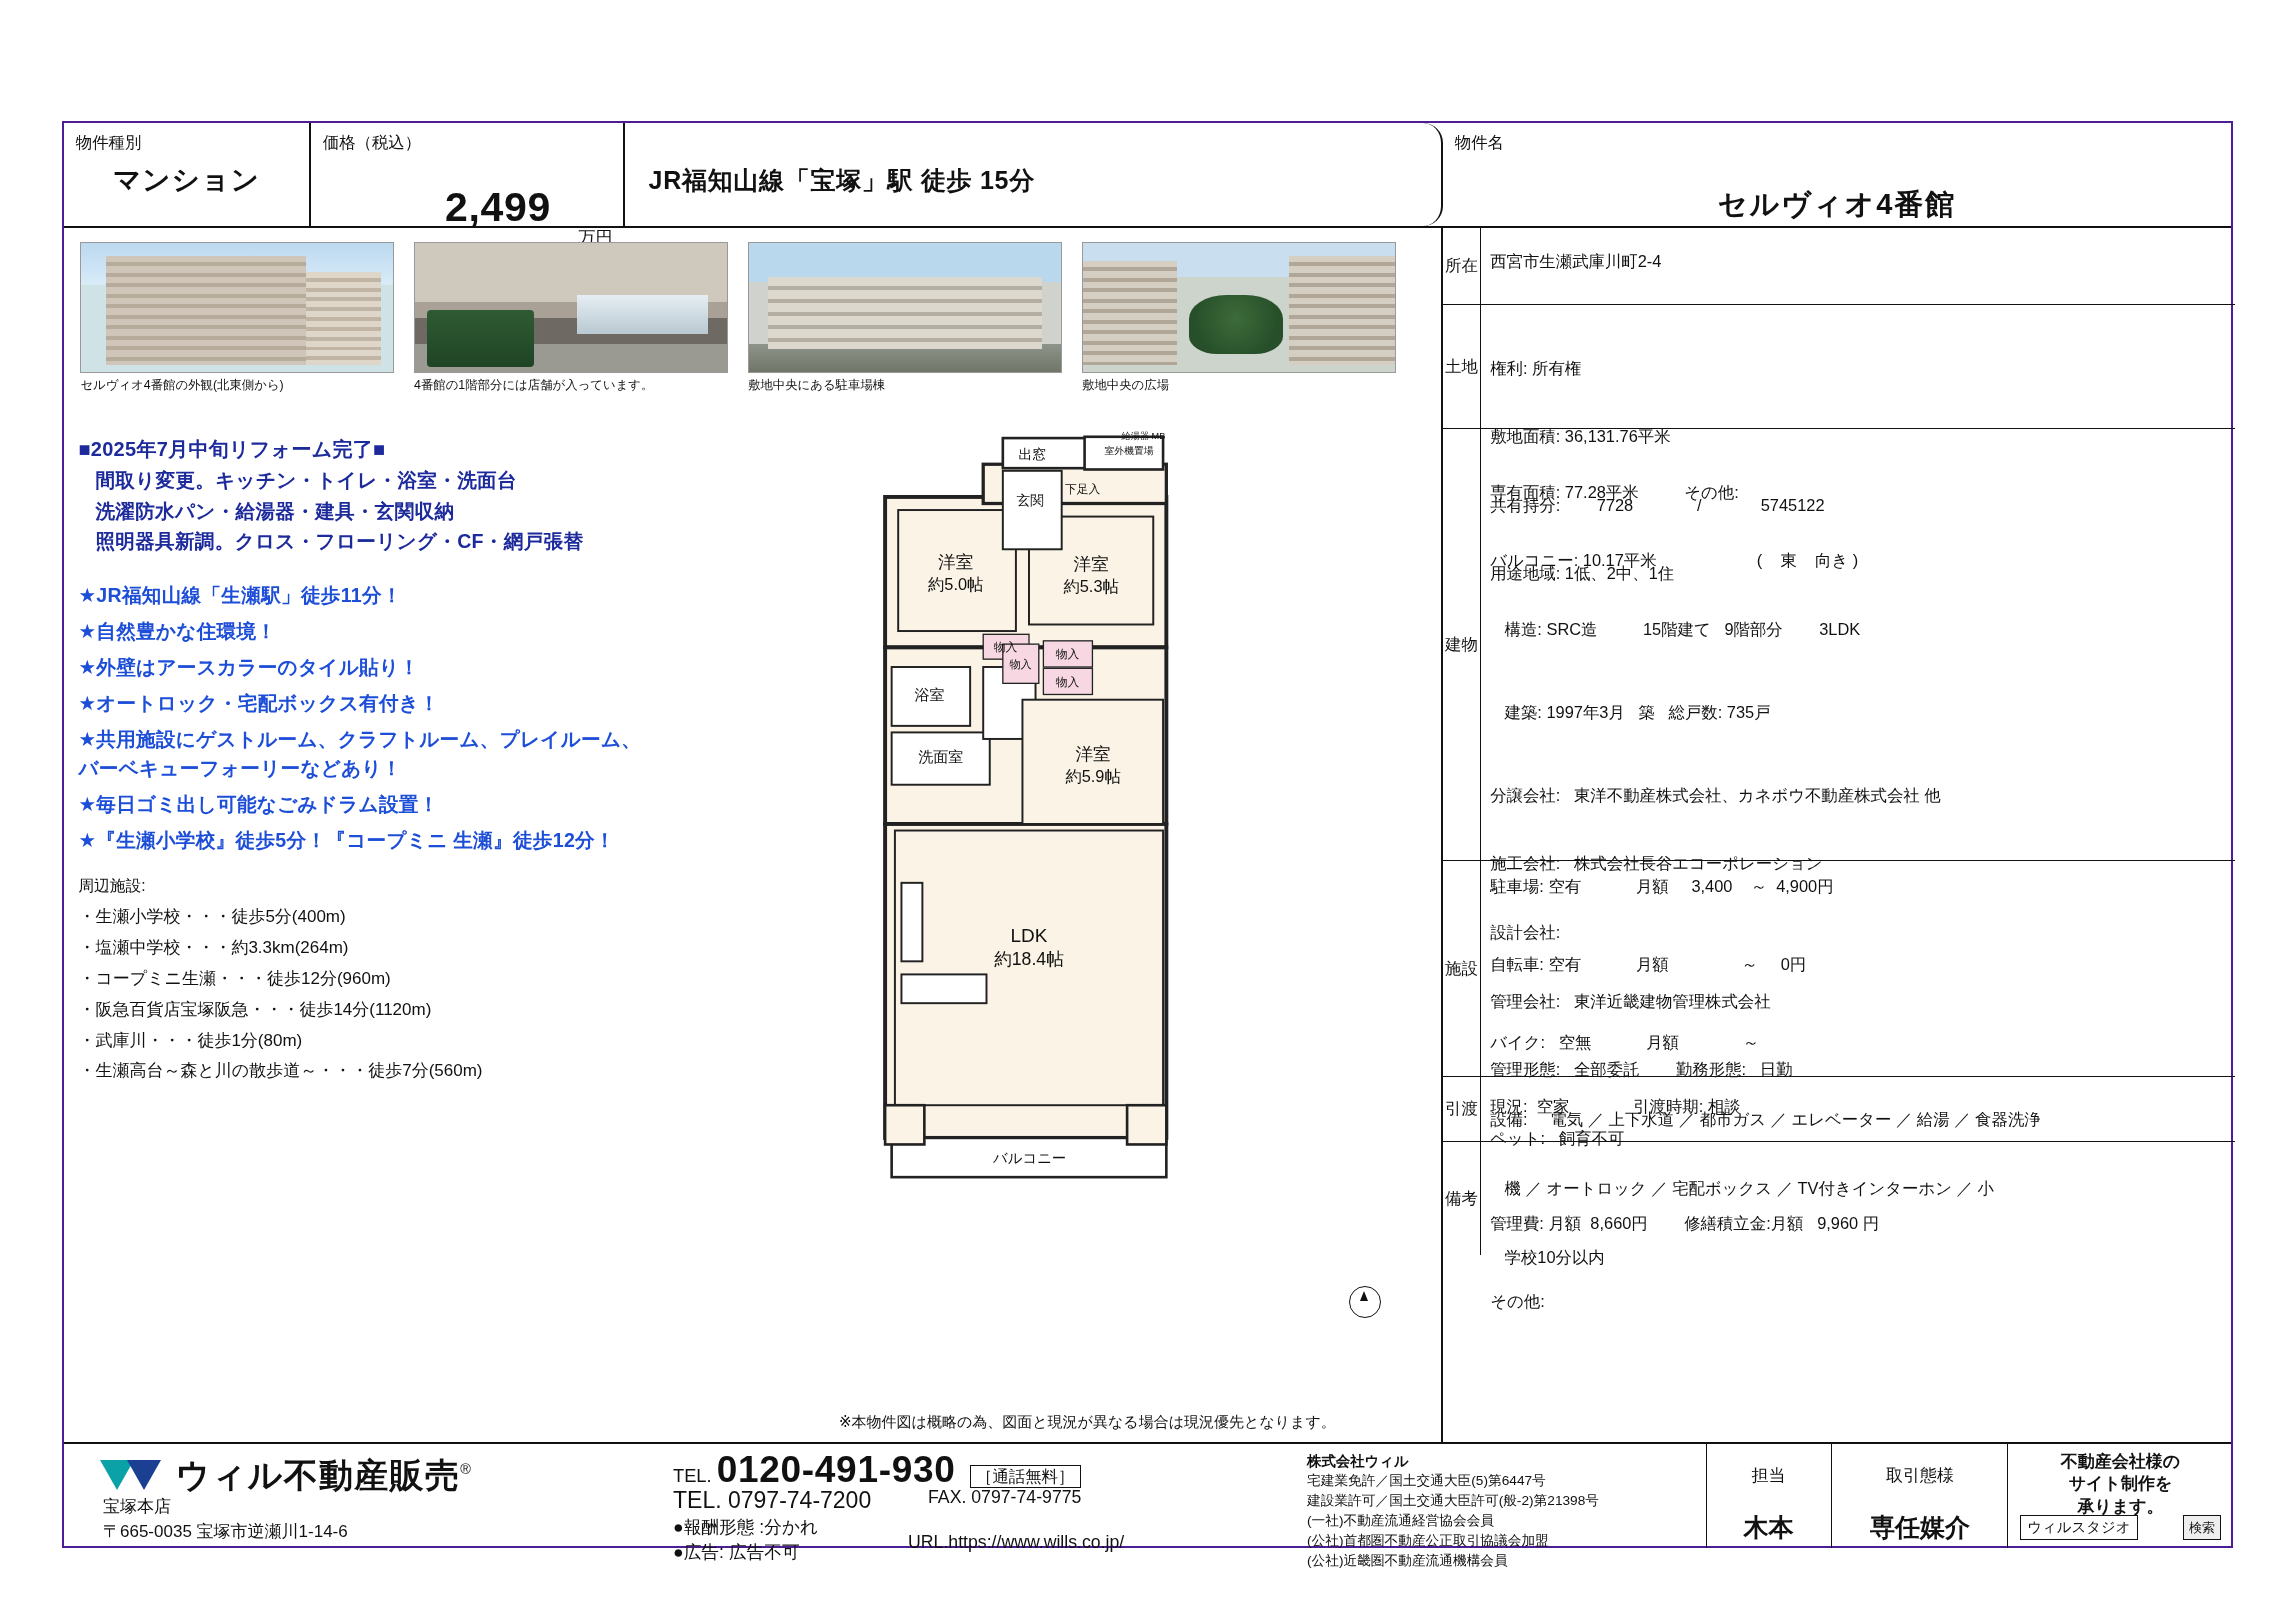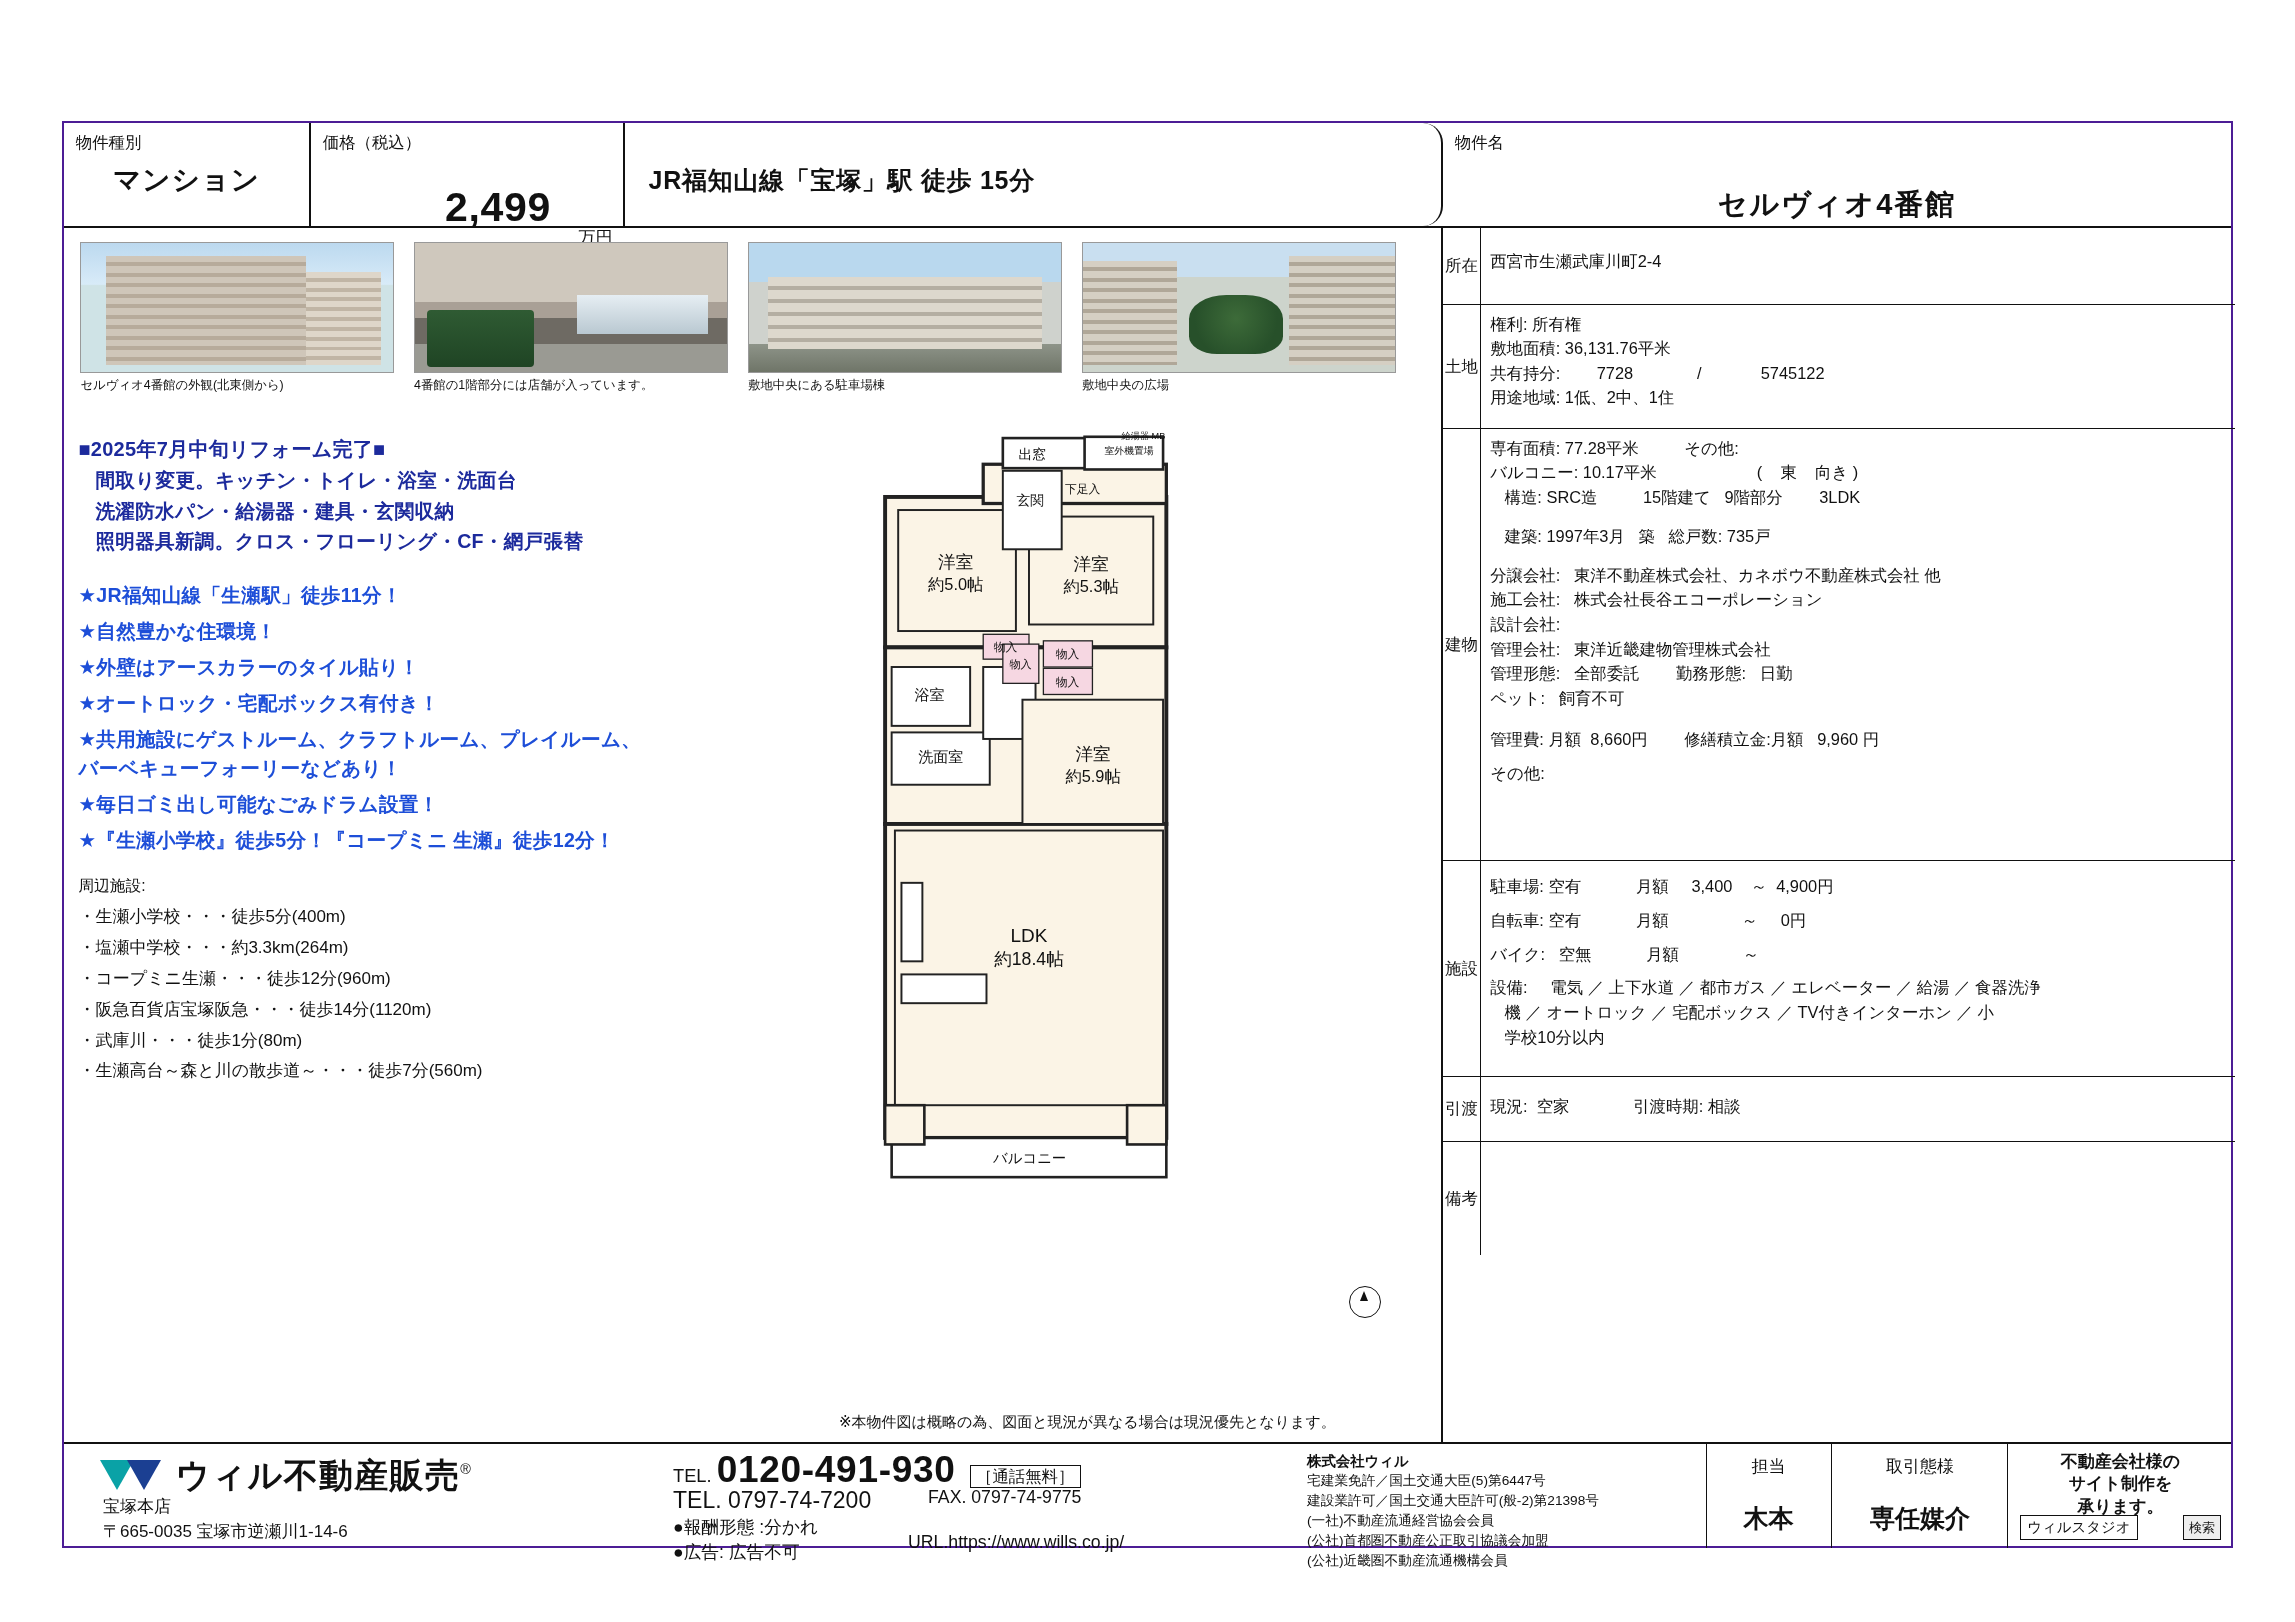--- a/index.html
+++ b/index.html
@@ -58,21 +58,21 @@
 
   
   .planarea{position:absolute;left:723px;top:301px;width:656px;height:1018px;box-sizing:border-box;border-right:2px solid #111;}
   .plannote{position:absolute;left:52px;bottom:10.5px;font-size:15px;}
 
   
   .right{position:absolute;left:1379px;top:105px;width:792px;height:1214px;box-sizing:border-box;}
   .rrow{position:relative;box-sizing:border-box;border-bottom:1.3px solid #111;display:flex;}
   .rlab{width:38px;flex:0 0 38px;border-right:1.3px solid #111;box-sizing:border-box;display:flex;align-items:center;justify-content:center;font-size:16.4px;text-align:center;line-height:1.05;}
   .rbody{flex:1;box-sizing:border-box;padding:6.5px 9.2px;}
-  .rline{font-size:16.4px;line-height:1.5;white-space:pre;}
+  .rline{font-size:16.4px;line-height:1.5;white-space:pre;margin-top:44px;}
   .rline.ind{padding-left:14.4px;}
 
   
   .footer-row{position:absolute;left:0;top:1319px;width:100%;height:106px;box-sizing:border-box;border-top:2px solid #111;}
   .logo{position:absolute;left:39px;top:9.2px;}
   .logo-mark{display:inline-block;vertical-align:middle;width:63px;height:33px;position:relative;}
   .logo-mark i{position:absolute;top:0;width:0;height:0;border-left:17px solid transparent;border-right:17px solid transparent;border-top:30px solid #0a8f92;}
   .logo-mark i:nth-child(1){left:-2.6px;border-top-color:#0aa2a6;}
   .logo-mark i:nth-child(2){left:23.6px;border-top-color:#1b3f92;}
   .logo-txt{display:inline-block;vertical-align:middle;font-size:34px;font-weight:bold;letter-spacing:1.3px;margin-left:6.5px;}
@@ -86,21 +86,21 @@
   .fax-sub{position:absolute;left:864px;top:43px;font-size:17.7px;}
   .url{position:absolute;left:844px;top:74px;font-size:17.7px;margin-top:14px;}
   .pay{position:absolute;left:609px;top:71px;font-size:17.7px;}
   .ad{position:absolute;left:609px;top:96px;font-size:17.7px;}
   .corp{position:absolute;left:1243px;top:6.5px;font-size:13.7px;line-height:1.45;}
   .corp b{font-size:14.4px;}
   .fcell{position:absolute;top:0;height:100%;box-sizing:border-box;border-left:1.3px solid #111;}
   .f1{left:1642px;width:124px;}
   .f2{left:1767px;width:177px;}
   .f3{left:1943px;width:226px;}
-  .fc-lab{font-size:17px;text-align:center;margin-top:11px;}
+  .fc-lab{font-size:17px;text-align:center;margin-top:20px;}
   .fc-val{font-size:25px;font-weight:bold;text-align:center;margin-top:23.6px;}
   .site-txt{font-size:17px;font-weight:bold;color:#111;text-align:center;line-height:1.35;margin-top:6.5px;}
   .site-btn{position:absolute;left:11.8px;bottom:7.9px;font-size:14.4px;border:0.7px solid #111;padding:2px 6.5px;}
   .site-search{position:absolute;right:11.8px;bottom:7.9px;font-size:13px;border:0.7px solid #111;padding:2.6px 5.2px;background:#eee;}
 
   .compass{position:absolute;right:60px;bottom:124px;width:30px;height:30px;border:1.3px solid #111;border-radius:50%;}
   .compass:after{content:"";position:absolute;left:50%;top:3.9px;width:0;height:0;margin-left:-4.6px;border-left:4.6px solid transparent;border-right:4.6px solid transparent;border-bottom:10.5px solid #111;}
 </style>
 </head>
 <body>

